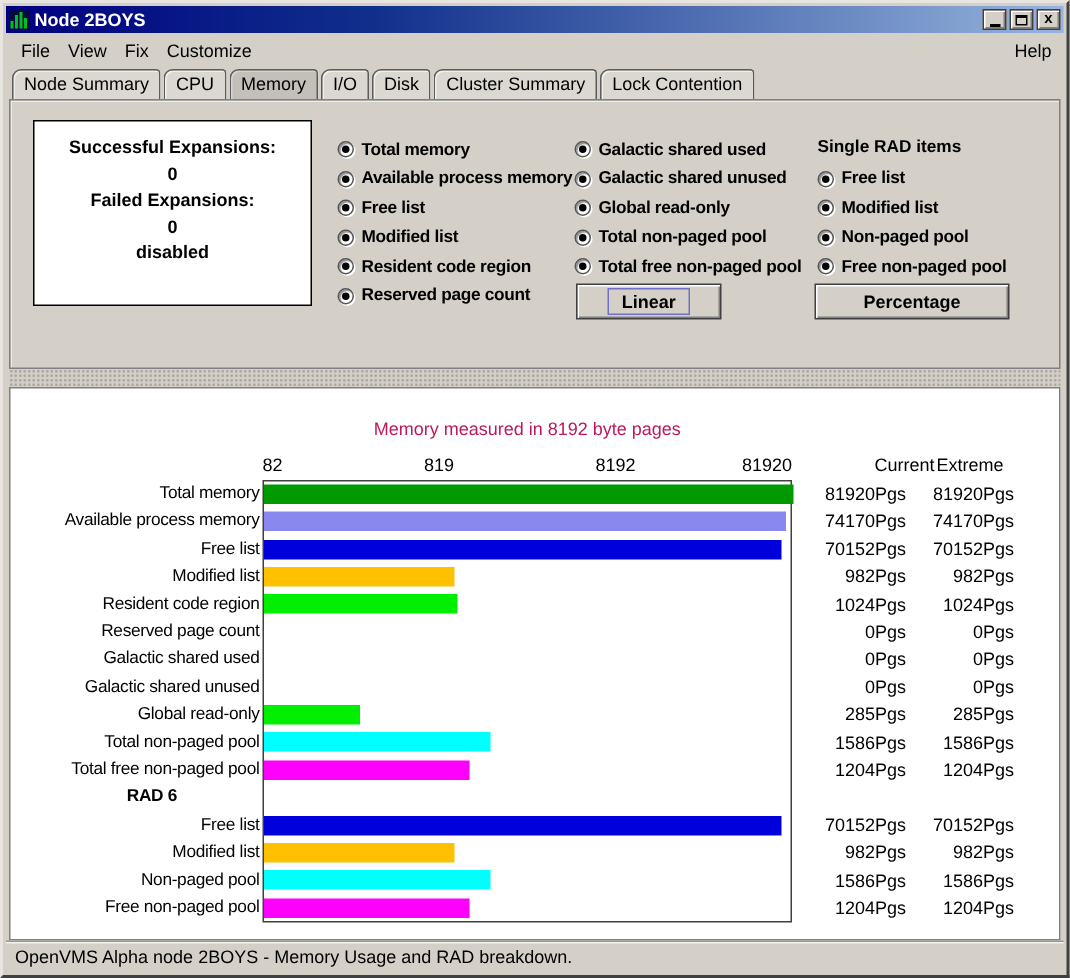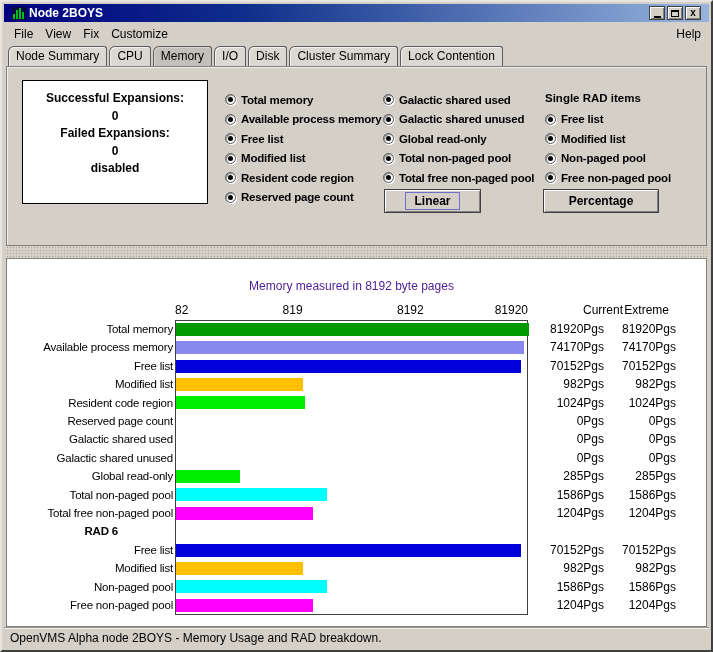--- a/index.html
+++ b/index.html
@@ -13,21 +13,21 @@
   .window {
     position:absolute; inset:0;
     background:#d4d0c8;
     border:2px solid;
     border-color:#e8e5e0 #404040 #404040 #e8e5e0;
   }
   
   .titlebar {
     position:absolute; left:2px; right:2px; top:2px; height:18px;
     background:linear-gradient(to right,#000080 0%,#10308c 35%,#96b4dc 100%);
-    display:flex; align-items:center; padding:0 8px;
+    display:flex; align-items:center; padding:0 2px;
   }
   .app-icon { width:14px; height:13px; background:#000a3c; display:flex; align-items:flex-end; gap:1px; padding:1px; margin-right:3px; }
   .app-icon i { display:block; width:2px; background:#00c020; }
   .titlebar .title { color:#fff; font-size:12px; font-weight:bold; flex:1; white-space:nowrap; }
   .win-buttons { display:flex; gap:2px; }
   .wbtn {
     width:16px; height:14px; background:#d4d0c8;
     border:1px solid #404040;
     box-shadow:inset 1px 1px 0 #ffffff, inset -1px -1px 0 #808080;
     display:flex; align-items:center; justify-content:center;
@@ -94,24 +94,24 @@
   .col3-header { position:absolute; left:538px; top:25px; font-size:11.5px; font-weight:bold; }
   .btn {
     position:absolute; height:24px; background:#d4d0c8;
     border:1px solid #404040;
     box-shadow:inset 1px 1px 0 #ffffff, inset -1px -1px 0 #808080;
     font-family:"Liberation Sans", sans-serif;
     font-size:12px; font-weight:bold; color:#000;
     display:flex; align-items:center; justify-content:center;
   }
   .btn-linear { left:377px; top:122px; width:97px; }
-  .btn-percentage { left:536px; top:122px; width:116px; }
+  .btn-percentage { left:536px; top:122px; width:130px; }
   .focus-ring { border:1px solid #7070c8; padding:1px 8px; }
   
-  .chart-title { position:absolute; left:168px; top:20px; width:353px; text-align:center; font-size:12px; color:#4c1d95; }
+  .chart-title { position:absolute; left:168px; top:20px; width:353px; text-align:center; font-size:12px; color:#be185d; }
   .axis-tick { position:absolute; top:44px; font-size:12px; white-space:nowrap; }
   .col-head { position:absolute; top:44px; font-size:12px; text-align:right; }
   .col-head.current { left:492px; width:98px;margin-left:26px; }
   .col-head.extreme { left:564px; width:98px; }
   .plot-rect { position:absolute; left:168px; top:61px; width:353px; height:295px; border:1px solid #404040; }
   .row-label { position:absolute; left:0; width:166px; text-align:right; font-size:11.5px; line-height:18.4px; white-space:nowrap; letter-spacing:-0.2px; }
   .row-label.header { font-weight:bold; padding-right:55px; }
   .bar { position:absolute; height:13px; }
   .val { position:absolute; width:97px; text-align:right; font-size:12px; line-height:18.4px; white-space:nowrap; }
   .val.current { left:500px; }

